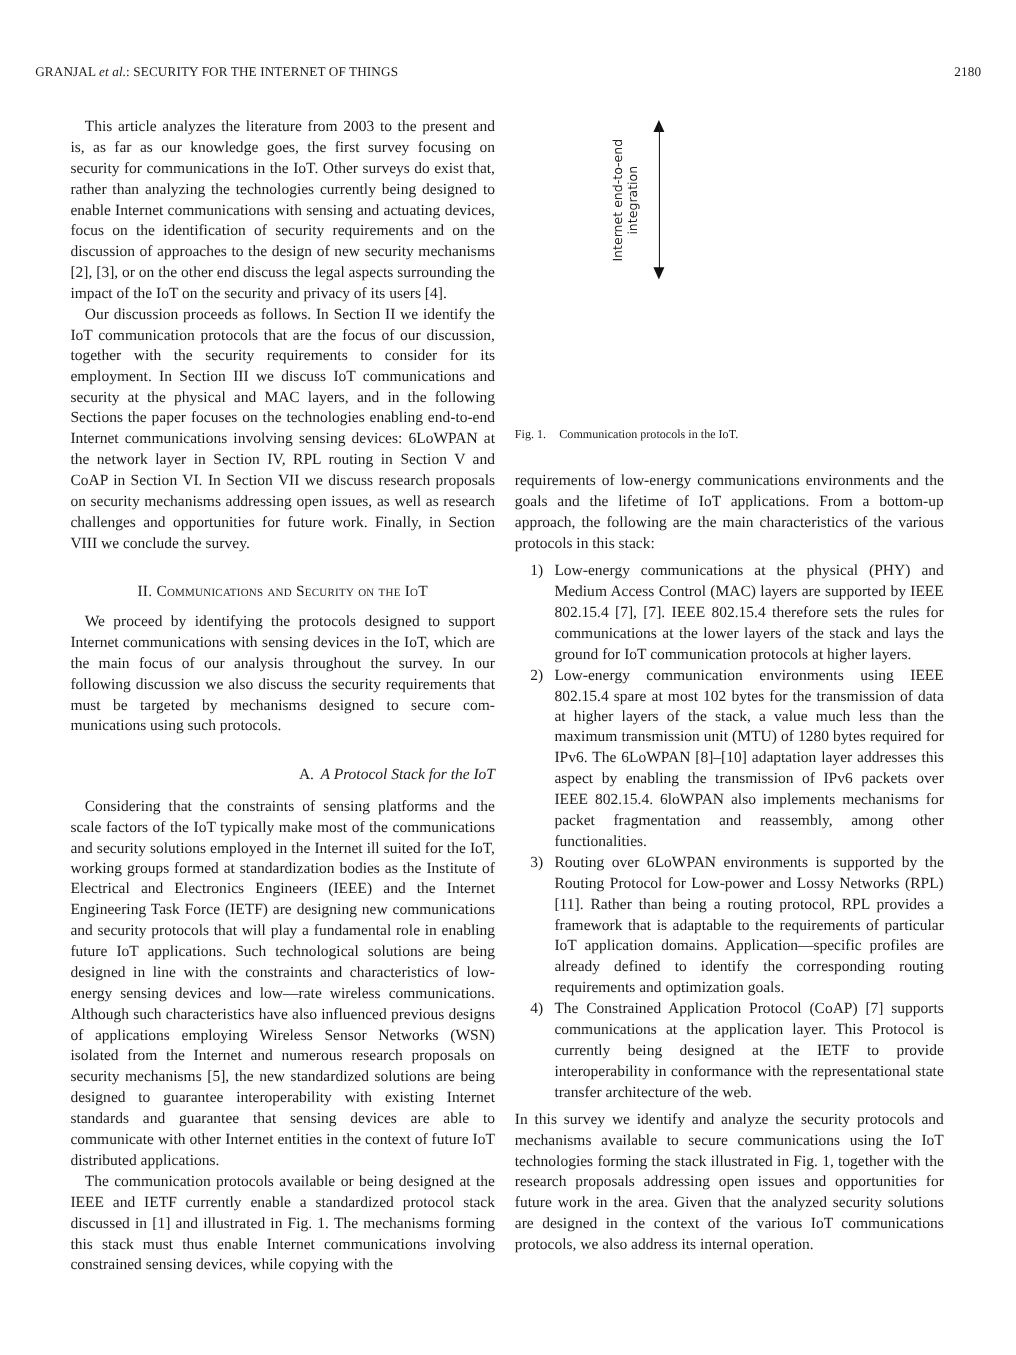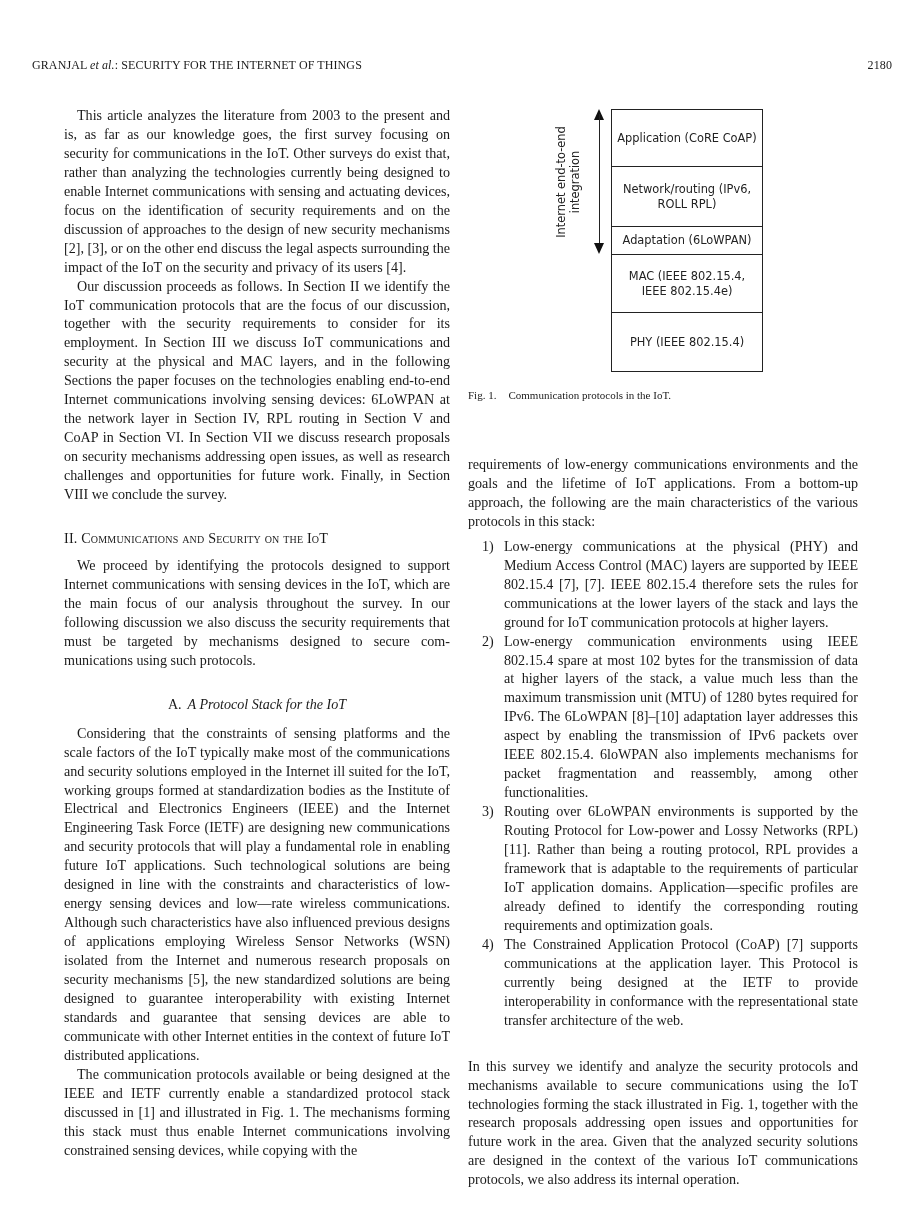--- a/index.html
+++ b/index.html
@@ -11,27 +11,27 @@
     position: absolute; top: 58px; left: 32px; right: 32px;
     font-size: 12px; letter-spacing: 0.1px; display: flex; justify-content: space-between;
   }
   .col {
     position: absolute; top: 106px; width: 386px;
     font-size: 14.1px; line-height: 18.95px; text-align: justify; hyphens: manual;
   }
   .col.left { left: 64px; }
   .col.right { left: 468px; top: 428px; width: 390px; }
   .col p { margin: 0; text-indent: 13px; }
-  .col p.noindent { text-indent: 0; margin-top: 27px; }
+  .col p.noindent { text-indent: 0; }
   .section-head {
-    font-variant: small-caps; font-size: 14.1px;
+    text-align: center; font-variant: small-caps; font-size: 14.1px;
     margin: 25px 0 8px 0; text-indent: 0; letter-spacing: 0.2px;
   }
   .subsection-head {
-    font-style: italic; margin: 25px 0 10px 0; text-indent: 0; text-align: center; font-family: Liberation Serif, serif;
+    font-style: italic; margin: 25px 0 10px 0; text-indent: 0; text-align: right; font-family: Liberation Serif, serif;
   }
   .subsection-head .num { font-style: normal; margin-right: 6px; }
   ol.items { list-style: none; margin: 6px 0 6px 0; padding: 0; }
   ol.items li { position: relative; padding-left: 36px; margin: 0; }
   ol.items li .n { position: absolute; left: 14px; top: 0; }
 
   
   .figure { position: absolute; left: 550px; top: 100px; width: 230px; height: 280px; }
   .stack {
     position: absolute; left: 61px; top: 9px; width: 152px;
@@ -82,27 +82,20 @@
 <div class="figure">
   <div class="arrow-up"></div>
   <div class="arrow-line"></div>
   <div class="arrow-down"></div>
   <div class="arrow-label">
     <div class="arrow-label-inner">
       <div>Internet end-to-end</div>
       <div>integration</div>
     </div>
   </div>
-  <div class="stack">
-    <div class="layer" style="height:57px">Application (CoRE CoAP)</div>
-    <div class="layer" style="height:60px">Network/routing (IPv6, ROLL RPL)</div>
-    <div class="layer" style="height:28px">Adaptation (6LoWPAN)</div>
-    <div class="layer" style="height:58px">MAC (IEEE 802.15.4, IEEE 802.15.4e)</div>
-    <div class="layer" style="height:58px">PHY (IEEE 802.15.4)</div>
-  </div>
 </div>
 
 <div class="caption">
   <span class="label">Fig. 1.</span><span>Communication protocols in the IoT.</span>
 </div>
 
 <div class="col right">
   <p class="noindent">requirements of low-energy communications environments and the goals and the lifetime of IoT applications. From a bottom-up approach, the following are the main characteristics of the various protocols in this stack:</p>
   <ol class="items">
     <li><span class="n">1)</span><span>Low-energy communications at the physical (PHY) and Medium Access Control (MAC) layers are supported by IEEE 802.15.4 [7], [7]. IEEE 802.15.4 therefore sets the rules for communications at the lower layers of the stack and lays the ground for IoT communication protocols at higher layers.</span></li>

